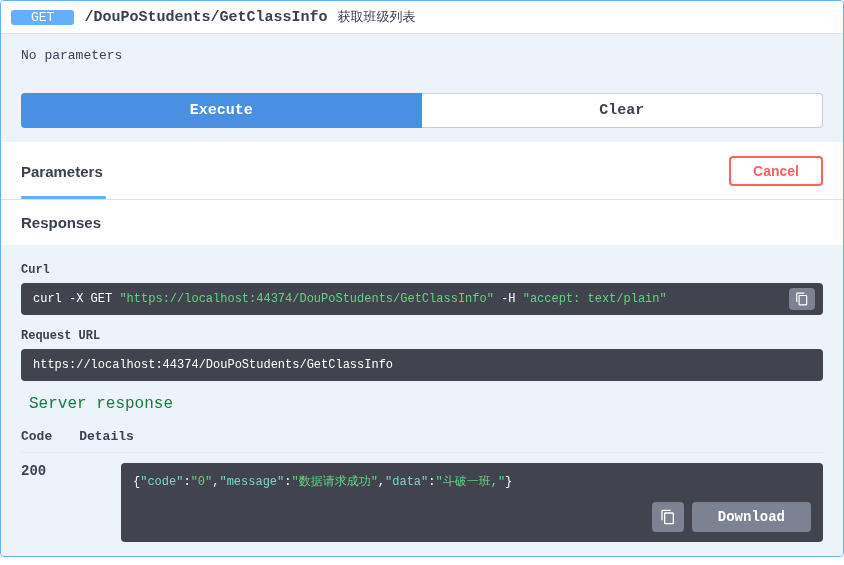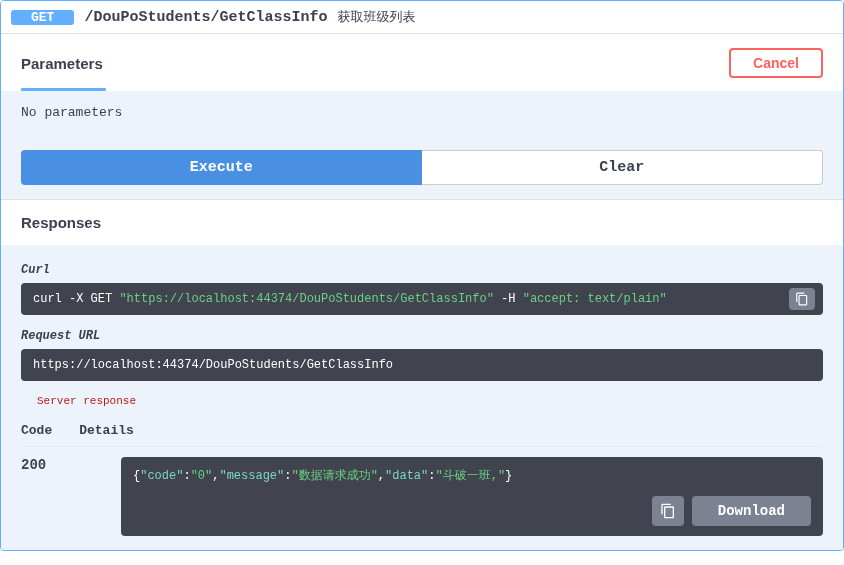--- a/index.html
+++ b/index.html
@@ -21,21 +21,21 @@
     display: flex;
     align-items: center;
     padding: 7px 10px;
     background: #fff;
     border-bottom: 1px solid #e0e0e0;
     gap: 10px;
   }
   .method-badge {
     background: #61affe;
     color: #fff;
-    font-weight: 700;
+    font-weight: 400;
     padding: 0 20px;
     border-radius: 3px;
     font-size: 13px;
   }
   .path { font-weight: 700; font-size: 15px; color: #3b4151; }
   .summary { font-size: 13px; color: #3b4151; }
   .body-section {
     background: #ecf3fb;
     padding: 14px 20px;
   }
@@ -84,21 +84,21 @@
     border: 1px solid #ccc;
     border-left: none;
     padding: 8px 0;
     font-weight: 600;
     font-size: 15px;
     border-radius: 0 4px 4px 0;
     cursor: pointer;
   }
   .divider { border-top: 1px solid #e0e0e0; }
   .section-title { font-weight: 700; font-size: 15px; padding: 0; margin-top: 44px; }
-  .small-label { font-weight: 700; font-size: 12px; margin: 14px 0 6px 0; font-style: italic; }
+  .small-label { font-weight: 700; font-size: 12px; margin: 14px 0 6px 0; }
   .codeblock {
     background: #41444e;
     color: #fff;
     border-radius: 4px;
     padding: 9px 12px;
     font-size: 12px;
     position: relative;
     word-break: break-all;
   }
   .codeblock .green { color: #69d185; }
@@ -107,21 +107,21 @@
     right: 8px; top: 50%;
     transform: translateY(-50%);
     width: 26px; height: 22px;
     background: #7d8293;
     border-radius: 4px;
     border: none;
     cursor: pointer;
     display:flex;align-items:center;justify-content:center;
   }
   .copy-btn svg { width: 14px; height: 14px; fill: #fff; }
-  .server-resp { font-size: 11px; margin: 14px 0 8px 16px; color:#b91c1c;}
+  .server-resp { font-size: 16px; margin: 14px 0 8px 8px; color:#15803d;}
   .resp-table-head {
     display: flex;
     gap: 27px;
     font-weight: 700;
     font-size: 13px;
     padding: 8px 0;
     color:#3b4151;
   }
   .resp-row { display: flex; gap: 60px; padding-top: 10px; border-top:1px solid #e5e9f0; align-items:flex-start;}
   .code-col { width: 40px; font-weight: 600; font-size:14px;}
@@ -157,34 +157,34 @@
 <body>
 
 <div class="container">
 
   <div class="header-row">
     <span class="method-badge mono">GET</span>
     <span class="path mono">/DouPoStudents/GetClassInfo</span>
     <span class="summary">获取班级列表</span>
   </div>
 
-  <div class="body-section white">
-    <div class="params-row">
-      <span class="params-title">Parameters</span>
-      <button class="cancel-btn">Cancel</button>
-    </div>
-    <div class="tab-underline"></div>
-  </div>
-
   <div class="body-section">
     <div class="no-params mono">No parameters</div>
     <div class="btn-row">
       <button class="execute-btn mono">Execute</button>
       <button class="clear-btn mono">Clear</button>
     </div>
+  </div>
+
+  <div class="body-section white">
+    <div class="params-row">
+      <span class="params-title">Parameters</span>
+      <button class="cancel-btn">Cancel</button>
+    </div>
+    <div class="tab-underline"></div>
   </div>
 
   <div class="divider"></div>
 
   <div class="body-section white">
     <span class="section-title">Responses</span>
   </div>
 
   <div class="body-section" style="padding-top:4px;">
 

